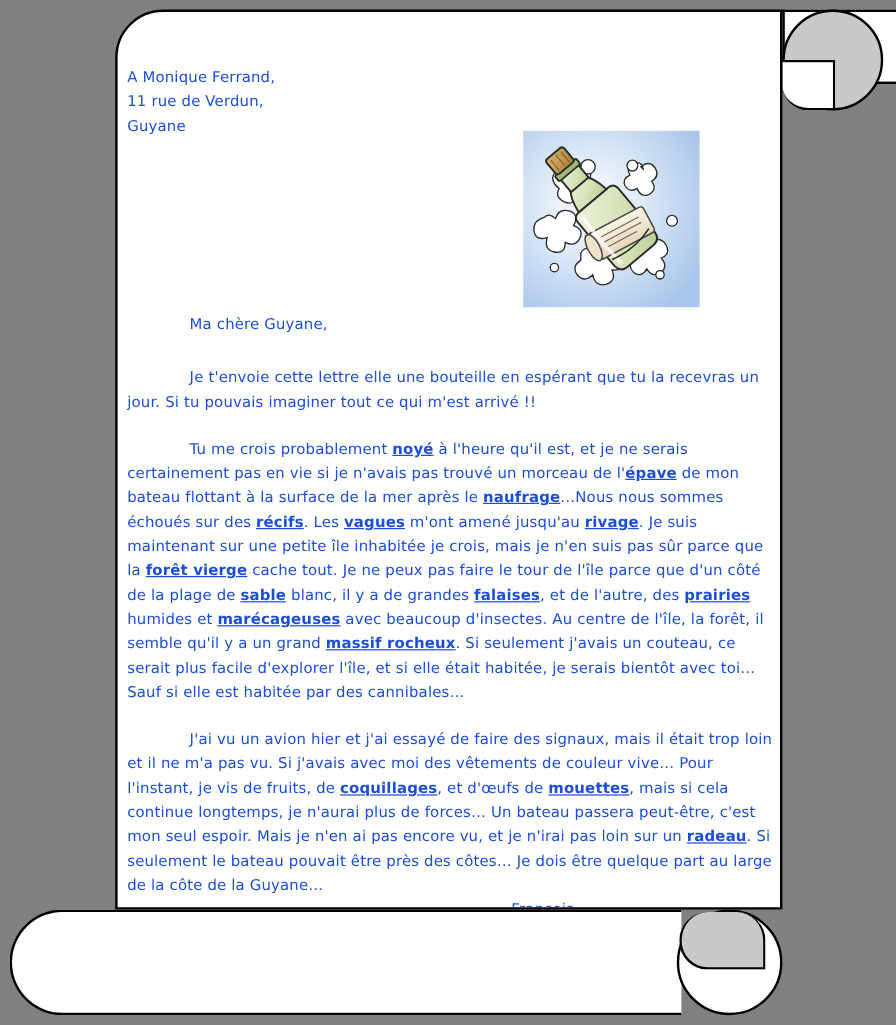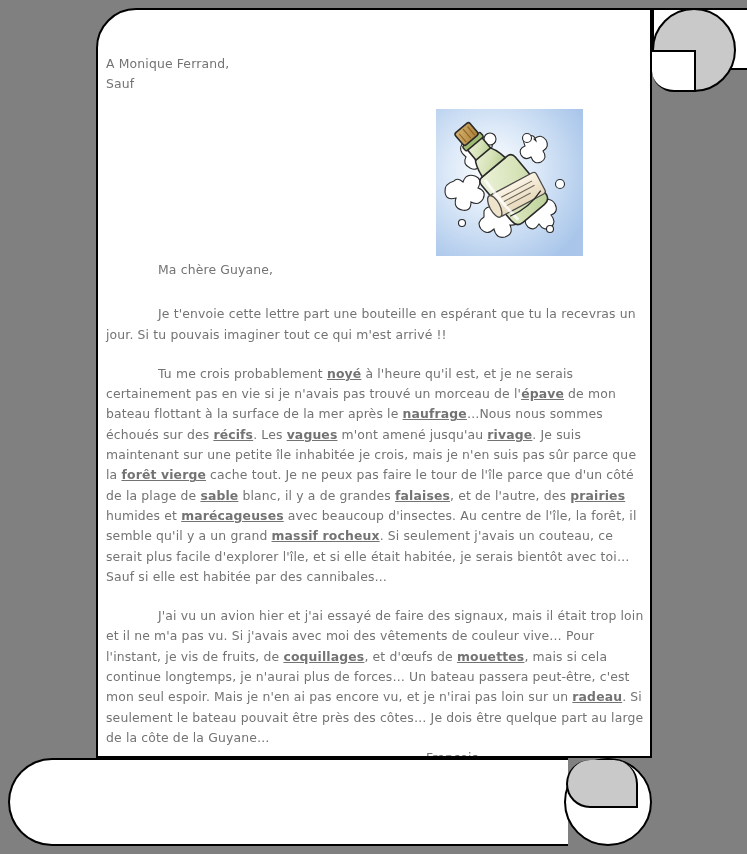--- a/index.html
+++ b/index.html
@@ -106,21 +106,21 @@
     width: 556px;
     height: 760px;
     padding: 0;
   }
 
   
   .letter-text {
     font-family: "DejaVu Sans", sans-serif;
     font-size: 12.4px;
     line-height: 20.3px;
-    color: #737373;
+    color: #1d4ed8;
     letter-spacing: 0.15px;
   }
 
   #address {
     position: absolute;
     left: 8px;
     top: 44px;
     width: 300px;
   }
   #address div { white-space: nowrap; }
@@ -169,21 +169,22 @@
 
 <div class="scroll-deco" id="scroll-bottom"></div>
 <div class="scroll-deco" id="scroll-bottom-curl"></div>
 <div class="scroll-deco" id="scroll-bottom-curl-inner"></div>
 
 <div id="page">
   <div id="page-inner">
 
     <div id="address" class="letter-text">
       <div>A Monique Ferrand,</div>
-      <div>Sauf</div>
+      <div>11 rue de Verdun,</div>
+      <div>Guyane</div>
     </div>
 
     <div id="bottle-figure">
       <svg width="155" height="155" viewBox="0 0 155 155" xmlns="http://www.w3.org/2000/svg">
         <defs>
           <radialGradient id="seaGrad" cx="38%" cy="42%" r="72%">
             <stop offset="0%" stop-color="#ffffff"></stop>
             <stop offset="42%" stop-color="#dce9f8"></stop>
             <stop offset="100%" stop-color="#a9c6ea"></stop>
           </radialGradient>
@@ -249,21 +250,21 @@
 
           <path d="M62 60 q-2 24 0 52" stroke="#ffffff" stroke-width="3" fill="none" opacity="0.75"></path>
 
           <path d="M58 104 q20 6 40 0" stroke="#2a2a2a" stroke-width="1.3" fill="none"></path>
         </g>
       </svg>
     </div>
 
     <div id="body-copy" class="letter-text">
       <div class="salutation">Ma chère Guyane,</div>
-      <p class="para">Je t'envoie cette lettre part une bouteille en espérant que tu la recevras un jour. Si tu pouvais imaginer tout ce qui m'est arrivé !!</p>
+      <p class="para">Je t'envoie cette lettre elle une bouteille en espérant que tu la recevras un jour. Si tu pouvais imaginer tout ce qui m'est arrivé !!</p>
       <p class="para">Tu me crois probablement <b>noyé</b> à l'heure qu'il est, et je ne serais certainement pas en vie si je n'avais pas trouvé un morceau de l'<b>épave</b> de mon bateau flottant à la surface de la mer après le <b>naufrage</b>…Nous nous sommes échoués sur des <b>récifs</b>. Les <b>vagues</b> m'ont amené jusqu'au <b>rivage</b>. Je suis maintenant sur une petite île inhabitée je crois, mais je n'en suis pas sûr parce que la <b>forêt vierge</b> cache tout. Je ne peux pas faire le tour de l'île parce que d'un côté de la plage de <b>sable</b> blanc, il y a de grandes <b>falaises</b>, et de l'autre, des <b>prairies</b> humides et <b>marécageuses</b> avec beaucoup d'insectes. Au centre de l'île, la forêt, il semble qu'il y a un grand <b>massif rocheux</b>. Si seulement j'avais un couteau, ce serait plus facile d'explorer l'île, et si elle était habitée, je serais bientôt avec toi… Sauf si elle est habitée par des cannibales…</p>
       <p class="para">J'ai vu un avion hier et j'ai essayé de faire des signaux, mais il était trop loin et il ne m'a pas vu. Si j'avais avec moi des vêtements de couleur vive… Pour l'instant, je vis de fruits, de <b>coquillages</b>, et d'œufs de <b>mouettes</b>, mais si cela continue longtemps, je n'aurai plus de forces… Un bateau passera peut-être, c'est mon seul espoir. Mais je n'en ai pas encore vu, et je n'irai pas loin sur un <b>radeau</b>. Si seulement le bateau pouvait être près des côtes… Je dois être quelque part au large de la côte de la Guyane…</p>
 
     </div>
 
     <div id="signature" class="letter-text">Francois</div>
 
   </div>
 </div>
 

